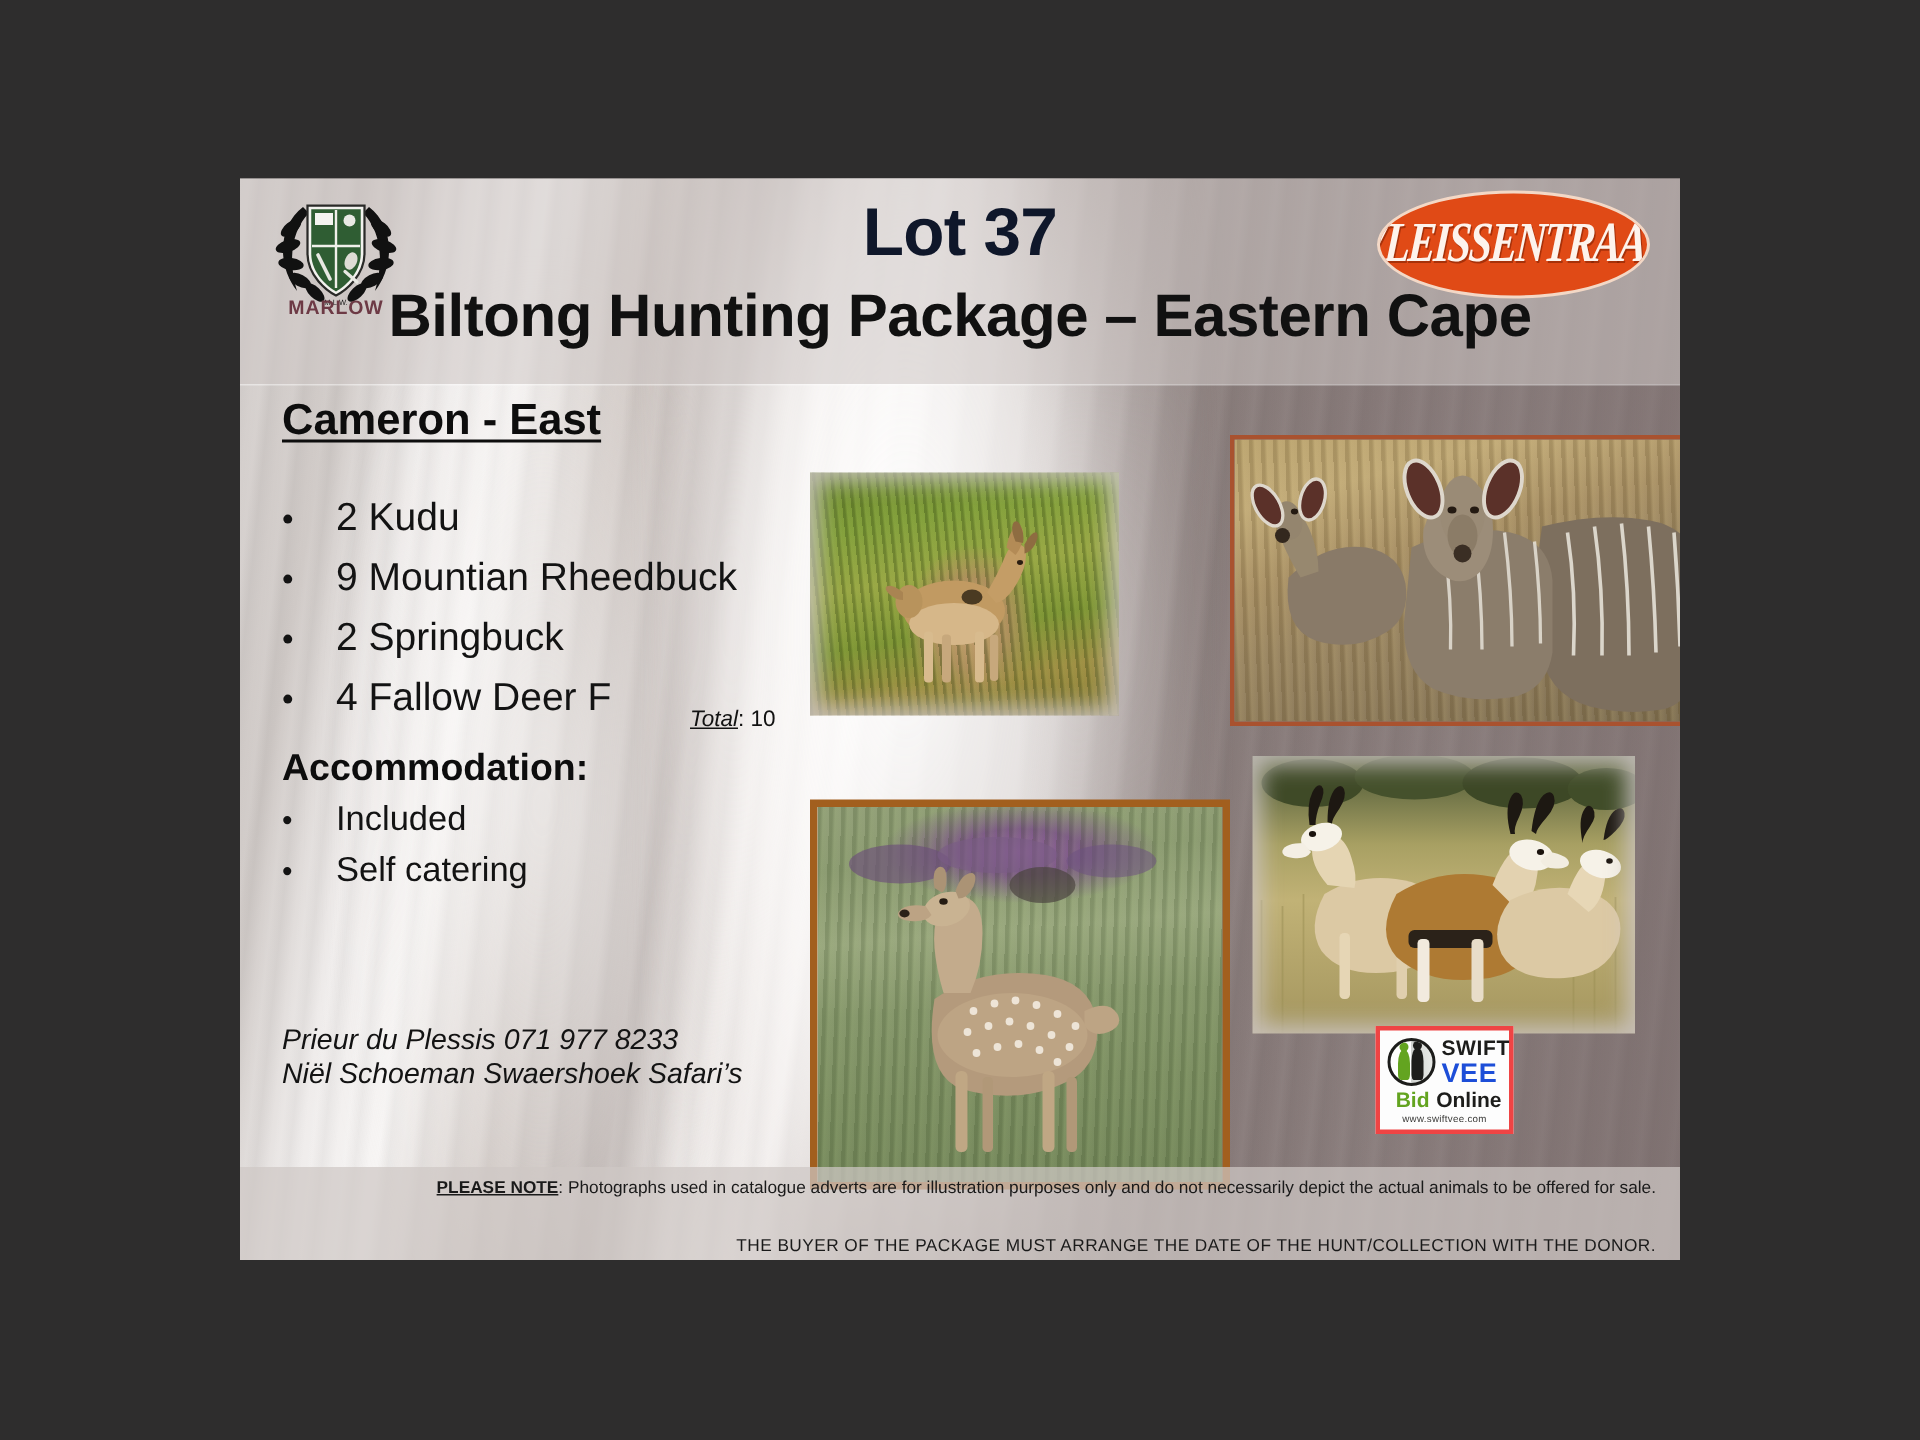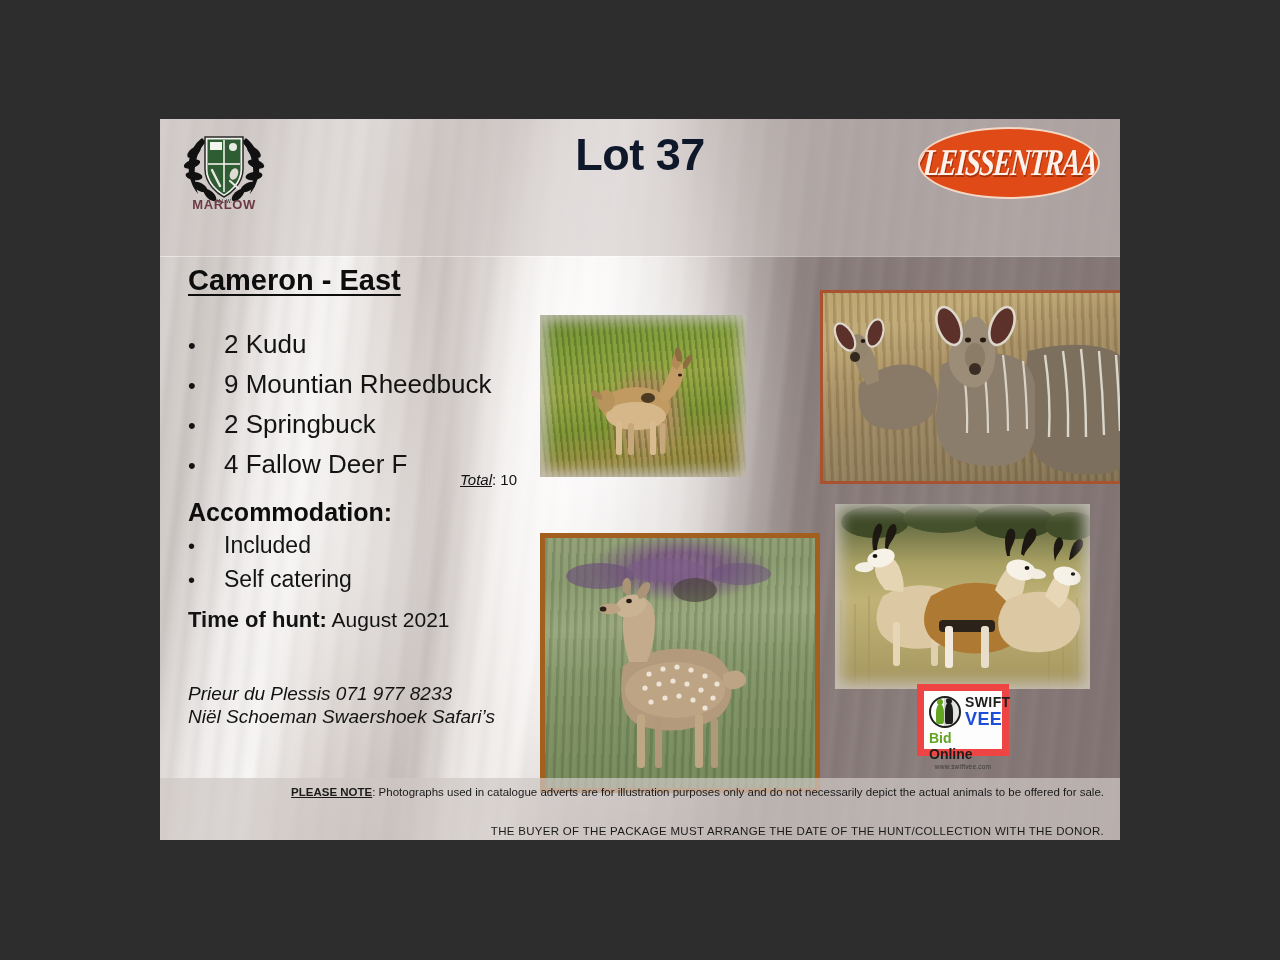--- a/index.html
+++ b/index.html
@@ -247,21 +247,21 @@
     position: absolute; inset: 0;
     background:
       linear-gradient(180deg, #5d6640 0%, #6c7146 12%, #a8a063 32%, #c1b276 52%, #b5a66c 72%, #a4965f 100%);
   }
 
   
   .swiftvee {
     position: absolute; left: 757px; top: 565px;
     width: 92px; height: 72px;
     background: #fdfdfd;
-    border: 7px solid #ef4444;
+    border: 3px solid #ef4444;
     padding: 4px 5px;
   }
   .sv-row { display: flex; align-items: center; gap: 4px; }
   .sv-circle {
     width: 32px; height: 32px; border-radius: 50%;
     border: 2px solid #1d1d1b;
     background: linear-gradient(90deg, #ffffff 0%, #ffffff 48%, #cfd2cf 48%, #e8eae7 100%);
     position: relative; overflow: hidden; flex: 0 0 auto;
   }
   .sv-fig-green {
@@ -281,21 +281,21 @@
     border-radius: 40% 40% 18% 18%;
   }
   .sv-fig-black::before {
     content: ""; position: absolute; left: 1px; top: -5px;
     width: 6px; height: 6px; border-radius: 50%; background: #1d1d1b;
   }
   .sv-words { line-height: 1; }
   .sv-swift { font-size: 14px; font-weight: bold; color: #1d1d1b; letter-spacing: .4px;
               font-family: "Liberation Sans", sans-serif; }
   .sv-vee { font-size: 18px; font-weight: bold; color: #1d4ed8; letter-spacing: .4px; margin-top: 1px; }
-  .sv-bid { text-align: left; margin-top: 2px; line-height: 1; }
+  .sv-bid { text-align: right; margin-top: 2px; line-height: 1; }
   .sv-bid .b { font-size: 14px; font-weight: bold; color: #63a420; }
   .sv-bid .o { font-size: 14px; font-weight: bold; color: #1d1d1b; }
   .sv-url { text-align: center; font-size: 6.5px; color: #3a3a38; letter-spacing: .2px; margin-top: 1px; }
 
   
   .footer {
     position: absolute; left: 0; bottom: 0;
     width: 100%; height: 62px;
     background: rgba(206,199,197,0.72);
     padding-top: 6px;
@@ -349,20 +349,21 @@
       <path d="M36 40 H68" stroke="#f0f0ea" stroke-width="1.6"></path>
       <path d="M40 46 L48 62" stroke="#e8e8e2" stroke-width="2.4" stroke-linecap="round"></path>
       <ellipse cx="62" cy="50" rx="4" ry="6" fill="#dedcd5" transform="rotate(22 62 50)"></ellipse>
       <path d="M58 57 L66 64" stroke="#e8e8e2" stroke-width="2.2" stroke-linecap="round"></path>
       <text x="52" y="79" font-size="5" fill="#1a1a1a" text-anchor="middle" font-family="Liberation Sans, sans-serif">M.L.W.</text>
     </svg>
   </div>
   <div class="marlow-label">MARLOW</div>
 
   <div class="lot-title">Lot 37</div>
+  <div class="pkg-title">Biltong Hunting Package – Eastern Cape</div>
 
   <div class="vleis">
     <span class="vleis-text">VLEISSENTRAAL</span>
   </div>
 
   <div class="somerset">Cameron - East</div>
 
   <ul class="bullets">
     <li>
       <span class="dot">•</span>
@@ -392,23 +393,20 @@
     <li>
       <span class="dot">•</span>
       <span>Included</span>
     </li>
     <li>
       <span class="dot">•</span>
       <span>Self catering</span>
     </li>
   </ul>
 
-  <div class="timehunt">
-    <b>Time of hunt:</b><span> August 2021</span>
-  </div>
 
   <div class="contacts">
     <div>Prieur du Plessis 071 977 8233</div>
     <div>Niël Schoeman Swaershoek Safari’s</div>
   </div>
 
   <div class="photo feather" id="ph-reedbuck">
     <div class="reedbuck-bg"></div>
     <div class="grass"></div>
     <svg class="animal-silhouette" style="left:0;top:0" width="206" height="162" viewBox="0 0 206 162">

